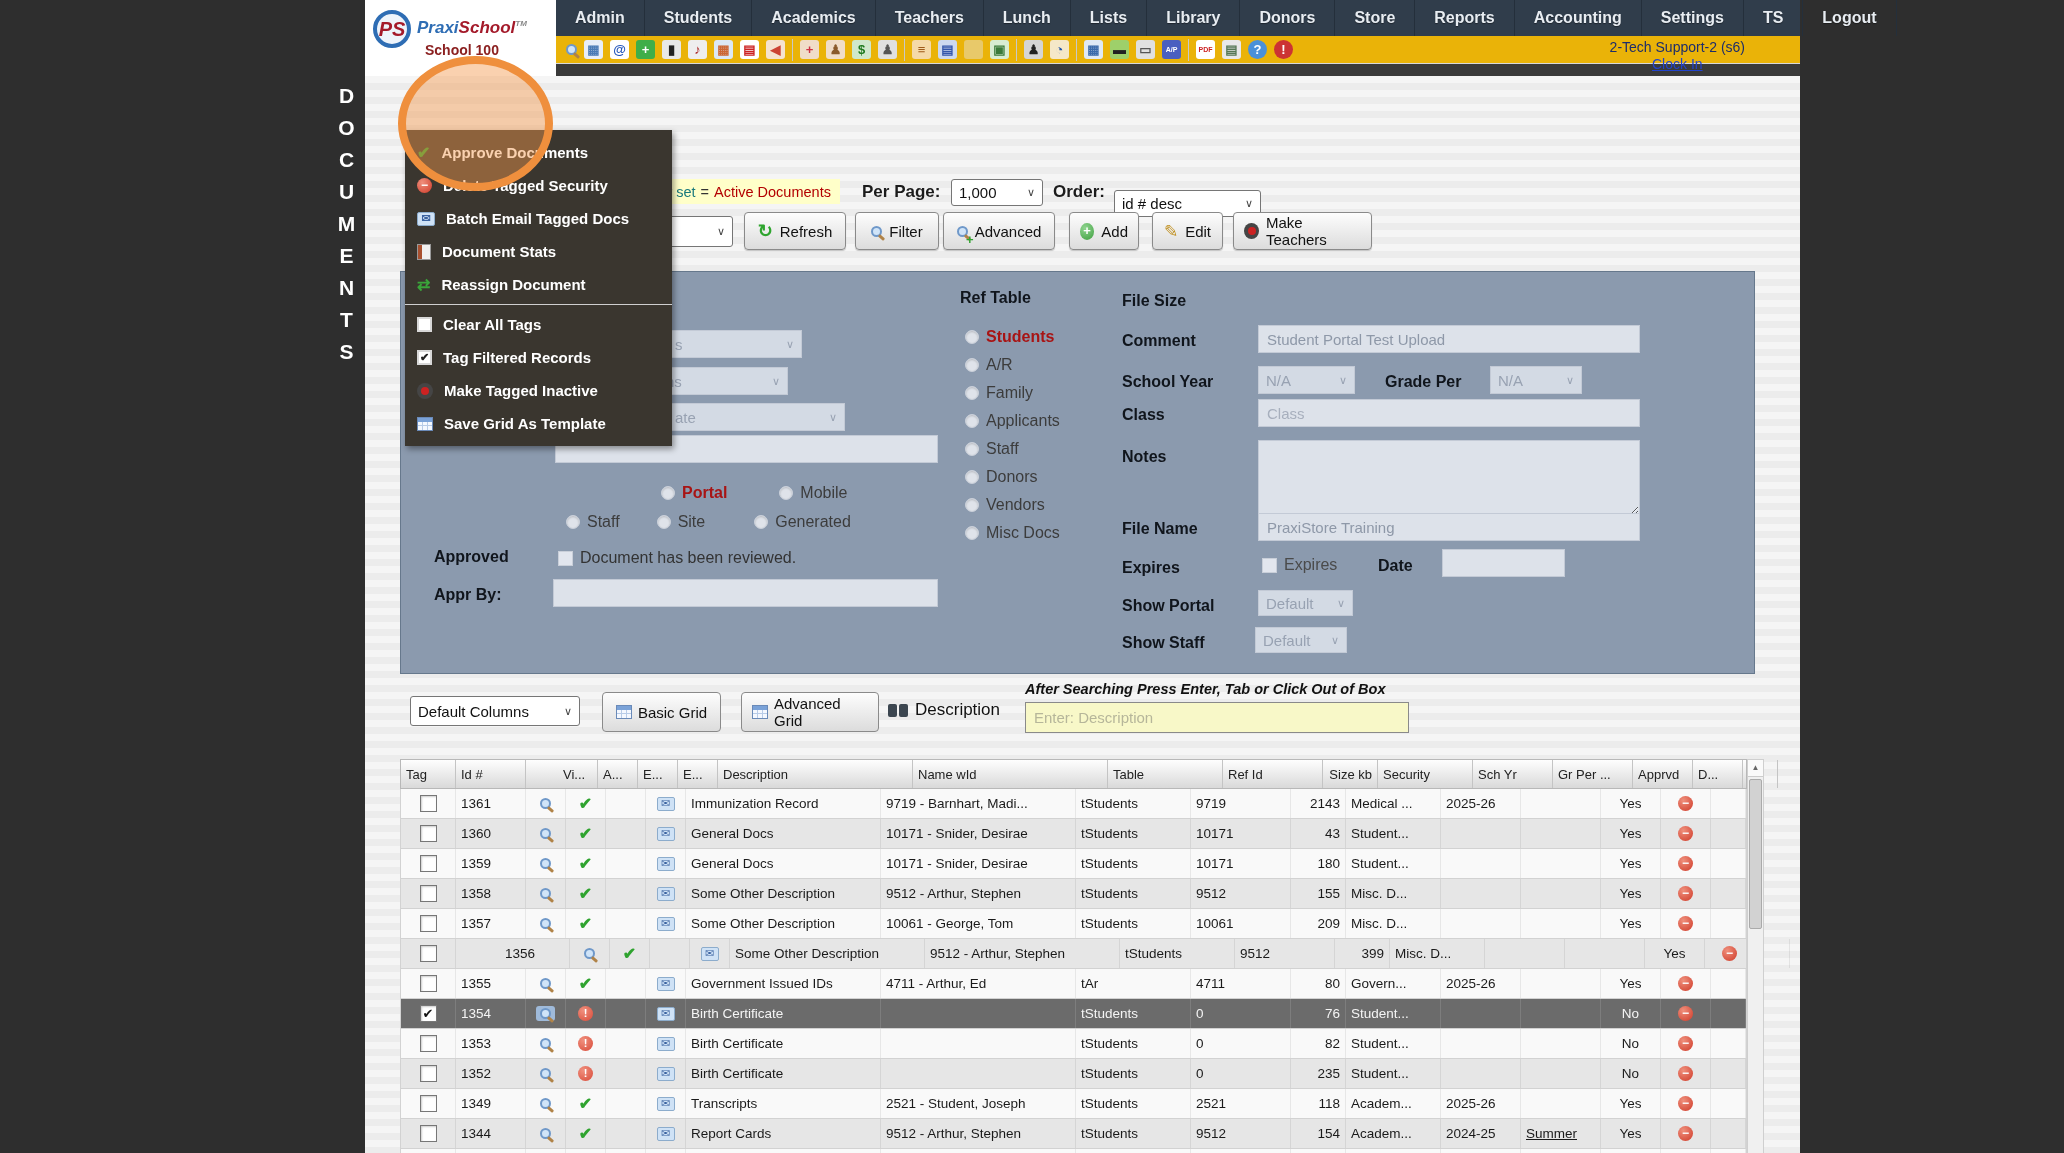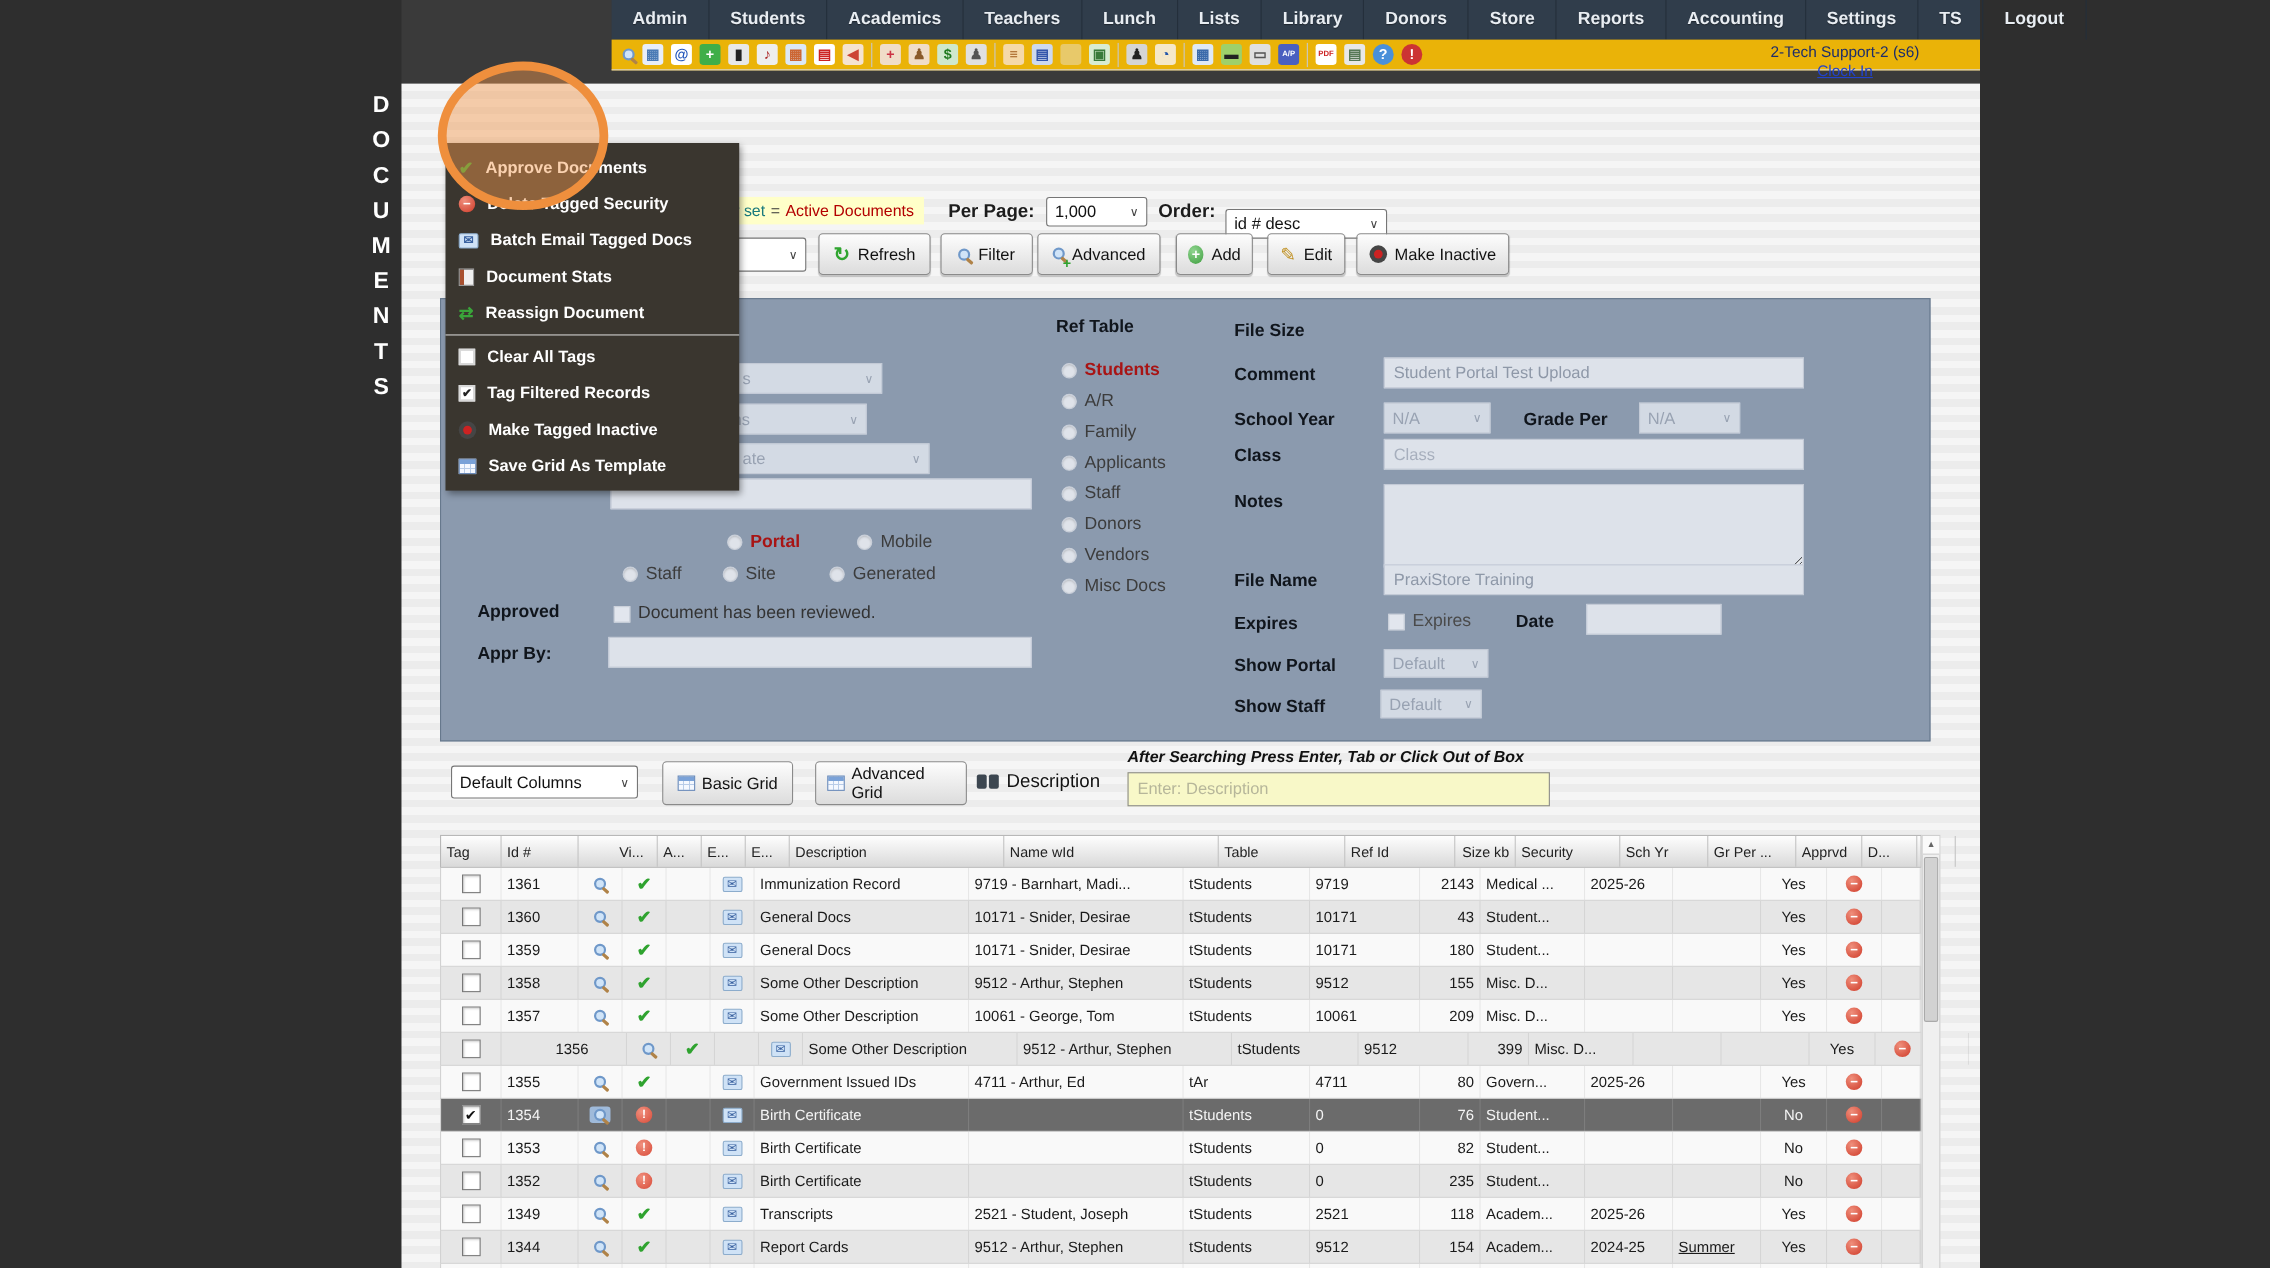--- a/index.html
+++ b/index.html
@@ -168,20 +168,25 @@
       <div class="nav-item">Library</div>
       <div class="nav-item">Donors</div>
       <div class="nav-item">Store</div>
       <div class="nav-item">Reports</div>
       <div class="nav-item">Accounting</div>
       <div class="nav-item">Settings</div>
       <div class="nav-item">TS</div>
       <div class="nav-item">Logout</div>
     </div>
 
+  <div id="logobox">
+    <div id="logocircle">PS</div>
+    <div id="brand"><span>Praxi</span><b>School</b><sup>TM</sup></div>
+    <div id="schoolname">School 100</div>
+  </div>
 
   <div id="iconrow">
     <div id="userinfo">
       <div id="username">2-Tech Support-2 (s6)</div>
       <span id="clockin">Clock In</span>
     </div>
   <span class="magic"></span>
       <span class="ticon" style="background: rgb(232, 238, 248); color: rgb(74, 122, 181);">▦</span>
       <span class="ticon" style="background: rgb(255, 255, 255); color: rgb(34, 85, 187);">@</span>
       <span class="ticon" style="background: rgb(63, 174, 73); color: rgb(255, 255, 255);">+</span>
@@ -255,21 +260,21 @@
     <div class="btn" style="left:704px; width:70px;">
         <span class="addic">+</span>
         <span>Add</span>
       </div>
     <div class="btn" style="left:787px; width:71px;">
         <span class="editic">✎</span>
         <span>Edit</span>
       </div>
     <div class="btn" style="left:868px; width:139px;">
         <span class="inaic"></span>
-        <span>Make Inactive</span>
+        <span>Make Teachers</span>
       </div>
 
     <div id="formpanel"></div>
 
     <div class="gsel" style="left:180px; top:254px; width:257px; z-index:2;">
       <span style="padding-left:122px">s</span>
         <span class="ar">∨</span>
     </div>
     <div class="gsel" style="left:180px; top:291px; width:243px; z-index:2;">
       <span style="padding-left:113px">ns</span>

